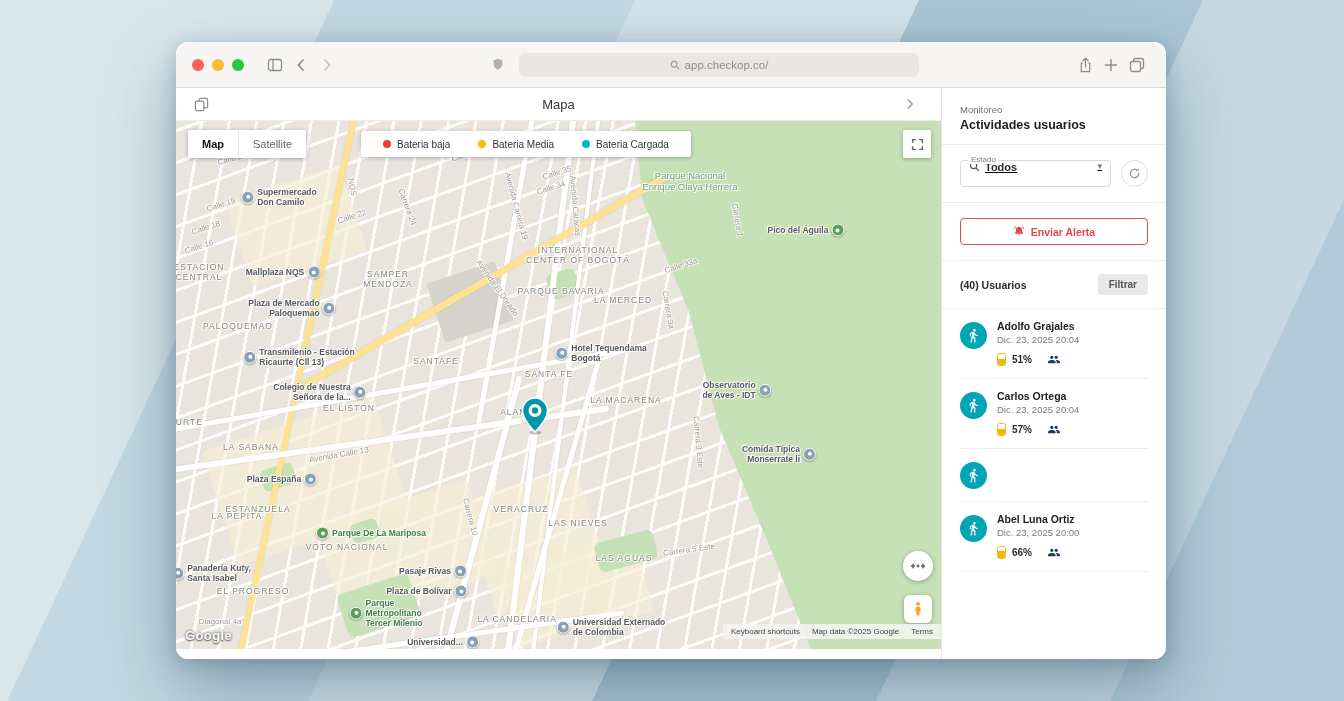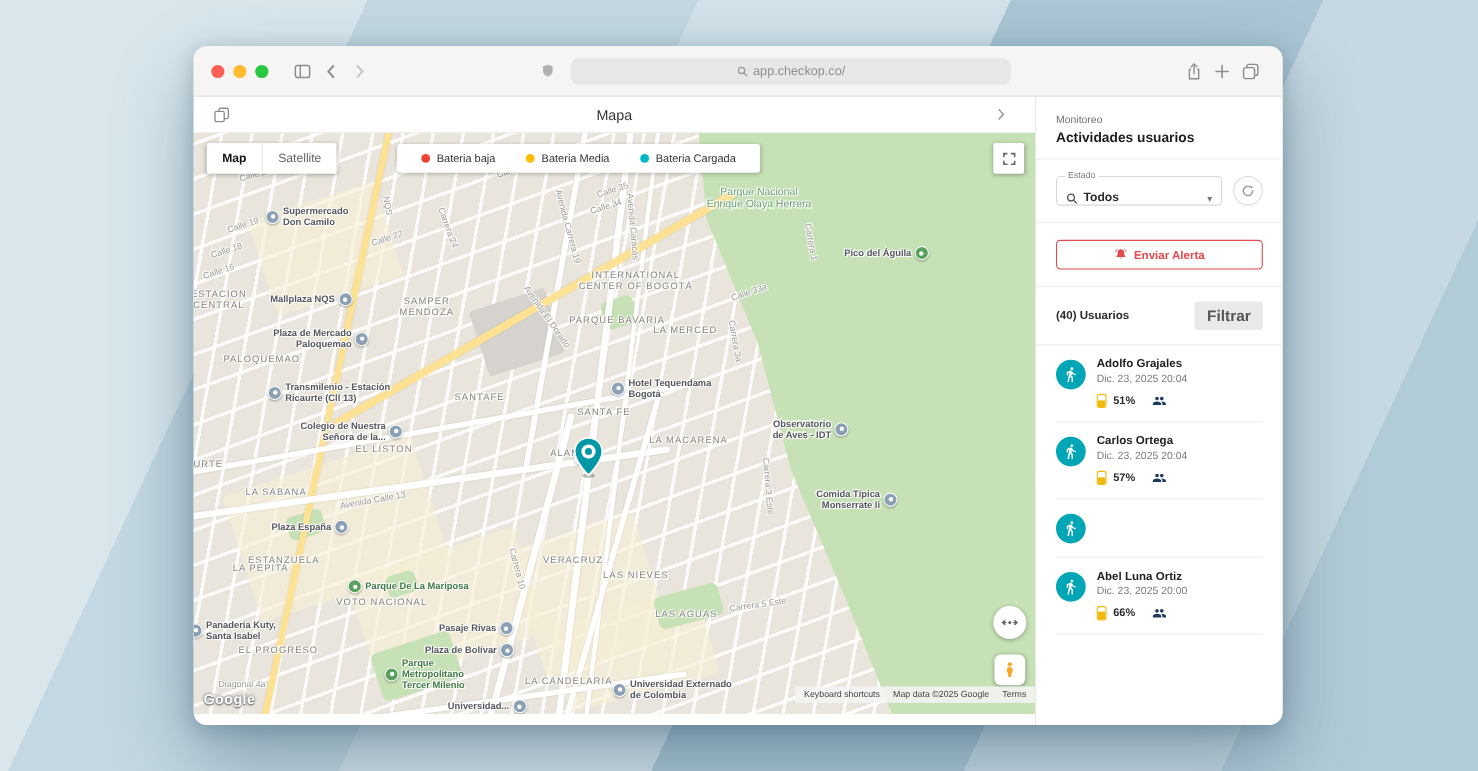--- a/index.html
+++ b/index.html
@@ -89,32 +89,32 @@
   .mini-marker { position:absolute; left:346px; top:292px; width:9px; height:9px; border-radius:50%;
     background:#0097a7; border:2px solid #fff; box-shadow:0 1px 2px rgba(0,0,0,.3); z-index:6; }
 
   
   .sidebar { width:225px; flex:0 0 auto; background:#fff; border-left:1px solid #e7e7e7; display:flex; flex-direction:column; }
   .sb-head { padding:16px 18px 12px; border-bottom:1px solid #ededed; }
   .kicker { font-size:9.5px; color:#6f6f6f; margin-bottom:3px; }
   .sb-title { font-size:12.5px; font-weight:700; color:#1e1e1e; }
   .sb-row { padding:15px 18px; border-bottom:1px solid #ededed; display:flex; align-items:center; gap:10px; }
   .estado { position:relative; flex:1; height:27px; border:1px solid #d8d8d8; border-radius:4px;
-    display:flex; align-items:flex-end; gap:5px; padding:0 8px; cursor:pointer; background:#fff; }
+    display:flex; align-items:flex-start; gap:5px; padding:0 8px; cursor:pointer; background:#fff;text-decoration:underline; }
   .estado-label { position:absolute; top:-6px; left:7px; background:#fff; padding:0 3px; font-size:8px; color:#7c7c7c; }
   .estado-value { font-size:11px; font-weight:700; color:#2b2b2b; flex:1; }
   .caret { color:#777; font-size:9px; }
   .refresh-btn { width:27px; height:27px; border-radius:50%; border:1px solid #ddd; background:#fff;
     display:flex; align-items:center; justify-content:center; cursor:pointer; flex:0 0 auto; }
   .alert-btn { width:100%; height:27px; border:1px solid #e5484d; border-radius:4px; background:#fff;
     color:#e5484d; font-size:10.5px; font-weight:700; display:flex; align-items:center; justify-content:center;
     gap:6px; cursor:pointer; font-family:inherit; }
   .users-hdr { padding:13px 18px; display:flex; align-items:center; justify-content:space-between; border-bottom:1px solid #ededed; }
   .users-count { font-size:10.5px; font-weight:700; color:#2b2b2b; }
-  .filter-btn { background:#e9e9e9; border:none; border-radius:3px; padding:5px 11px; font-size:14px;
+  .filter-btn { background:#e9e9e9; border:none; border-radius:3px; padding:5px 11px; font-size:10px;
     color:#555; font-weight:600; cursor:pointer; font-family:inherit; }
   .user-list { flex:1; overflow:hidden; }
   .user-row { display:flex; gap:10px; margin:0 18px; padding:11px 0 12px; border-bottom:1px solid #eee; cursor:pointer; }
   .avatar { width:27px; height:27px; border-radius:50%; background:#00a6b6; display:flex; align-items:center;
     justify-content:center; flex:0 0 auto; margin-top:2px; }
   .user-name { font-size:10.5px; font-weight:700; color:#222; }
   .user-date { font-size:9.5px; color:#7a7a7a; margin-top:2px; }
   .user-meta { display:flex; align-items:center; gap:6px; margin-top:8px; }
   .battery { width:9px; height:13px; border:1.5px solid; border-radius:2.5px; position:relative;
     display:flex; align-items:flex-end; overflow:hidden; }

